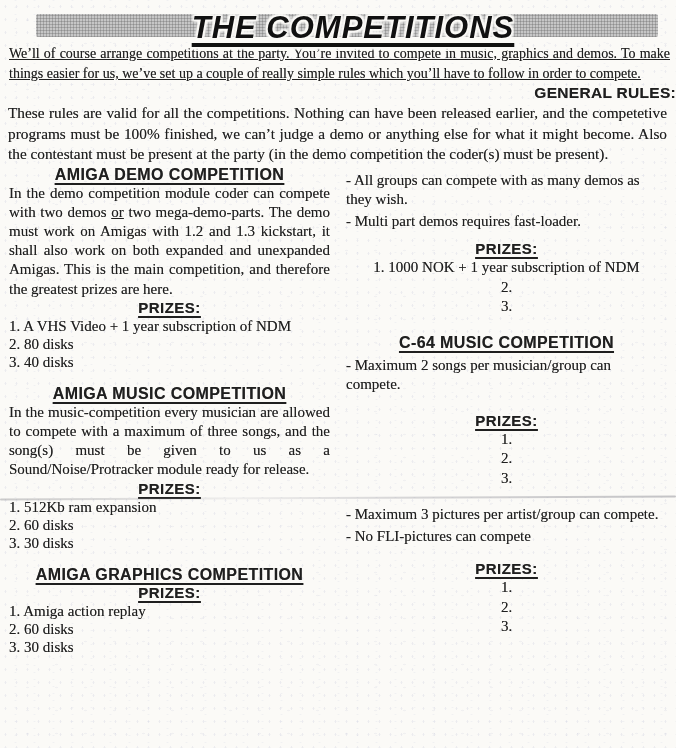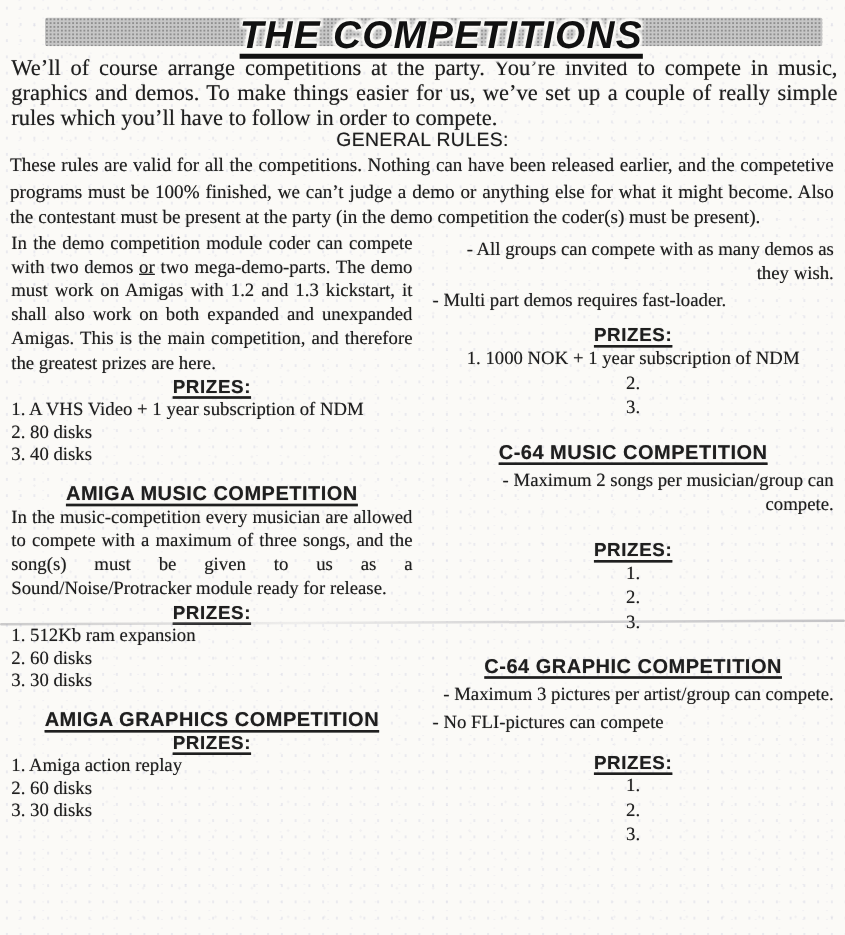--- a/index.html
+++ b/index.html
@@ -48,28 +48,29 @@
       0 0 3px #fbfaf7, 0 0 3px #fbfaf7, 0 0 4px #fbfaf7,
       2px 2px 2px #fbfaf7, -2px -2px 2px #fbfaf7,
       2px -2px 2px #fbfaf7, -2px 2px 2px #fbfaf7;
   }
 
   
   .fuzz { text-shadow: 0 0 0.6px rgba(25,25,25,0.55); }
   .just { text-align: justify; }
   .intro {
     margin: 7px 6px 0 9px;
-    font-size: 18px;
+    font-size: 14px;
     line-height: 20px;
+    text-decoration: underline;
   }
   .center-h {
     margin: 0;
-    text-align: center;
-    font-family: "Liberation Sans", sans-serif;
-    font-weight: normal;
+    text-align: right;
+    font-family: "Liberation Sans", sans-serif;
+    font-weight: bold;
     font-size: 15.5px;
     line-height: 17px;
     letter-spacing: 0.3px;
   }
   .general-body {
     margin: 2px 9px 0 8px;
     font-size: 15.3px;
     line-height: 20.5px;
   }
 
@@ -116,21 +117,21 @@
   .prize-list {
     list-style: none;
     margin: 1px 0 0 0;
     padding: 0;
     font-size: 15px;
   }
   .col-left .prize-list li { line-height: 18px; }
   .col-right .prize-list li { line-height: 19.5px; text-align: center; }
 
   .bullet { margin: 2px 0 0 0; font-size: 15px; line-height: 19.5px; }
-  .bullet:first-of-type { margin-top: 4px; text-align: right; }
+  .bullet:first-of-type { margin-top: 4px; }
 
   
   .col-left .sec-2 { margin-top: 14px; }
   .col-left .sec-3 { margin-top: 14px; }
   .col-left .prizes-h { margin-top: 0; }
   .col-right .sec-1 { margin-top: 5px; }
   .col-right .sec-2 { margin-top: 17px; }
   .col-right .sec-3 { margin-top: 17px; }
   .col-right .sec-1 .prizes-h { margin-top: 9px; }
   .col-right .sec-2 .prizes-h { margin-top: 17px; }
@@ -161,20 +162,21 @@
   <p class="intro just fuzz">We’ll of course arrange competitions at the party. You’re invited to compete in music, graphics and demos. To make things easier for us, we’ve set up a couple of really simple rules which you’ll have to follow in order to compete.</p>
 
   <h2 class="center-h fuzz">GENERAL RULES:</h2>
   <p class="general-body just fuzz">These rules are valid for all the competitions. Nothing can have been released earlier, and the competetive programs must be 100% finished, we can’t judge a demo or anything else for what it might become. Also the contestant must be present at the party (in the demo competition the coder(s) must be present).</p>
 
   <div class="columns">
 
     <div class="col col-left">
 
       <section class="sec-1">
+        <h3 class="sec-h fuzz">AMIGA DEMO COMPETITION</h3>
         <p class="body-text just fuzz"><span>In the demo competition module coder can compete with two demos </span><span class="u">or</span><span> two mega-demo-parts. The demo must work on Amigas with 1.2 and 1.3 kickstart, it shall also work on both expanded and unexpanded Amigas. This is the main competition, and therefore the greatest prizes are here.</span></p>
         <h4 class="prizes-h fuzz">PRIZES:</h4>
         <ul class="prize-list fuzz">
           <li>1. A VHS Video + 1 year subscription of NDM</li>
           <li>2. 80 disks</li>
           <li>3. 40 disks</li>
         </ul>
       </section>
 
       <section class="sec-2">
@@ -218,21 +220,20 @@
         <p class="bullet fuzz">- Maximum 2 songs per musician/group can compete.</p>
         <h4 class="prizes-h fuzz">PRIZES:</h4>
         <ul class="prize-list fuzz">
           <li>1.</li>
           <li>2.</li>
           <li>3.</li>
         </ul>
       </section>
 
       <section class="sec-3">
-        <h3 class="sec-h fuzz">C-64 GRAPHIC COMPETITION</h3>
         <p class="bullet fuzz">- Maximum 3 pictures per artist/group can compete.</p>
         <p class="bullet fuzz">- No FLI-pictures can compete</p>
         <h4 class="prizes-h fuzz">PRIZES:</h4>
         <ul class="prize-list fuzz">
           <li>1.</li>
           <li>2.</li>
           <li>3.</li>
         </ul>
       </section>
 

